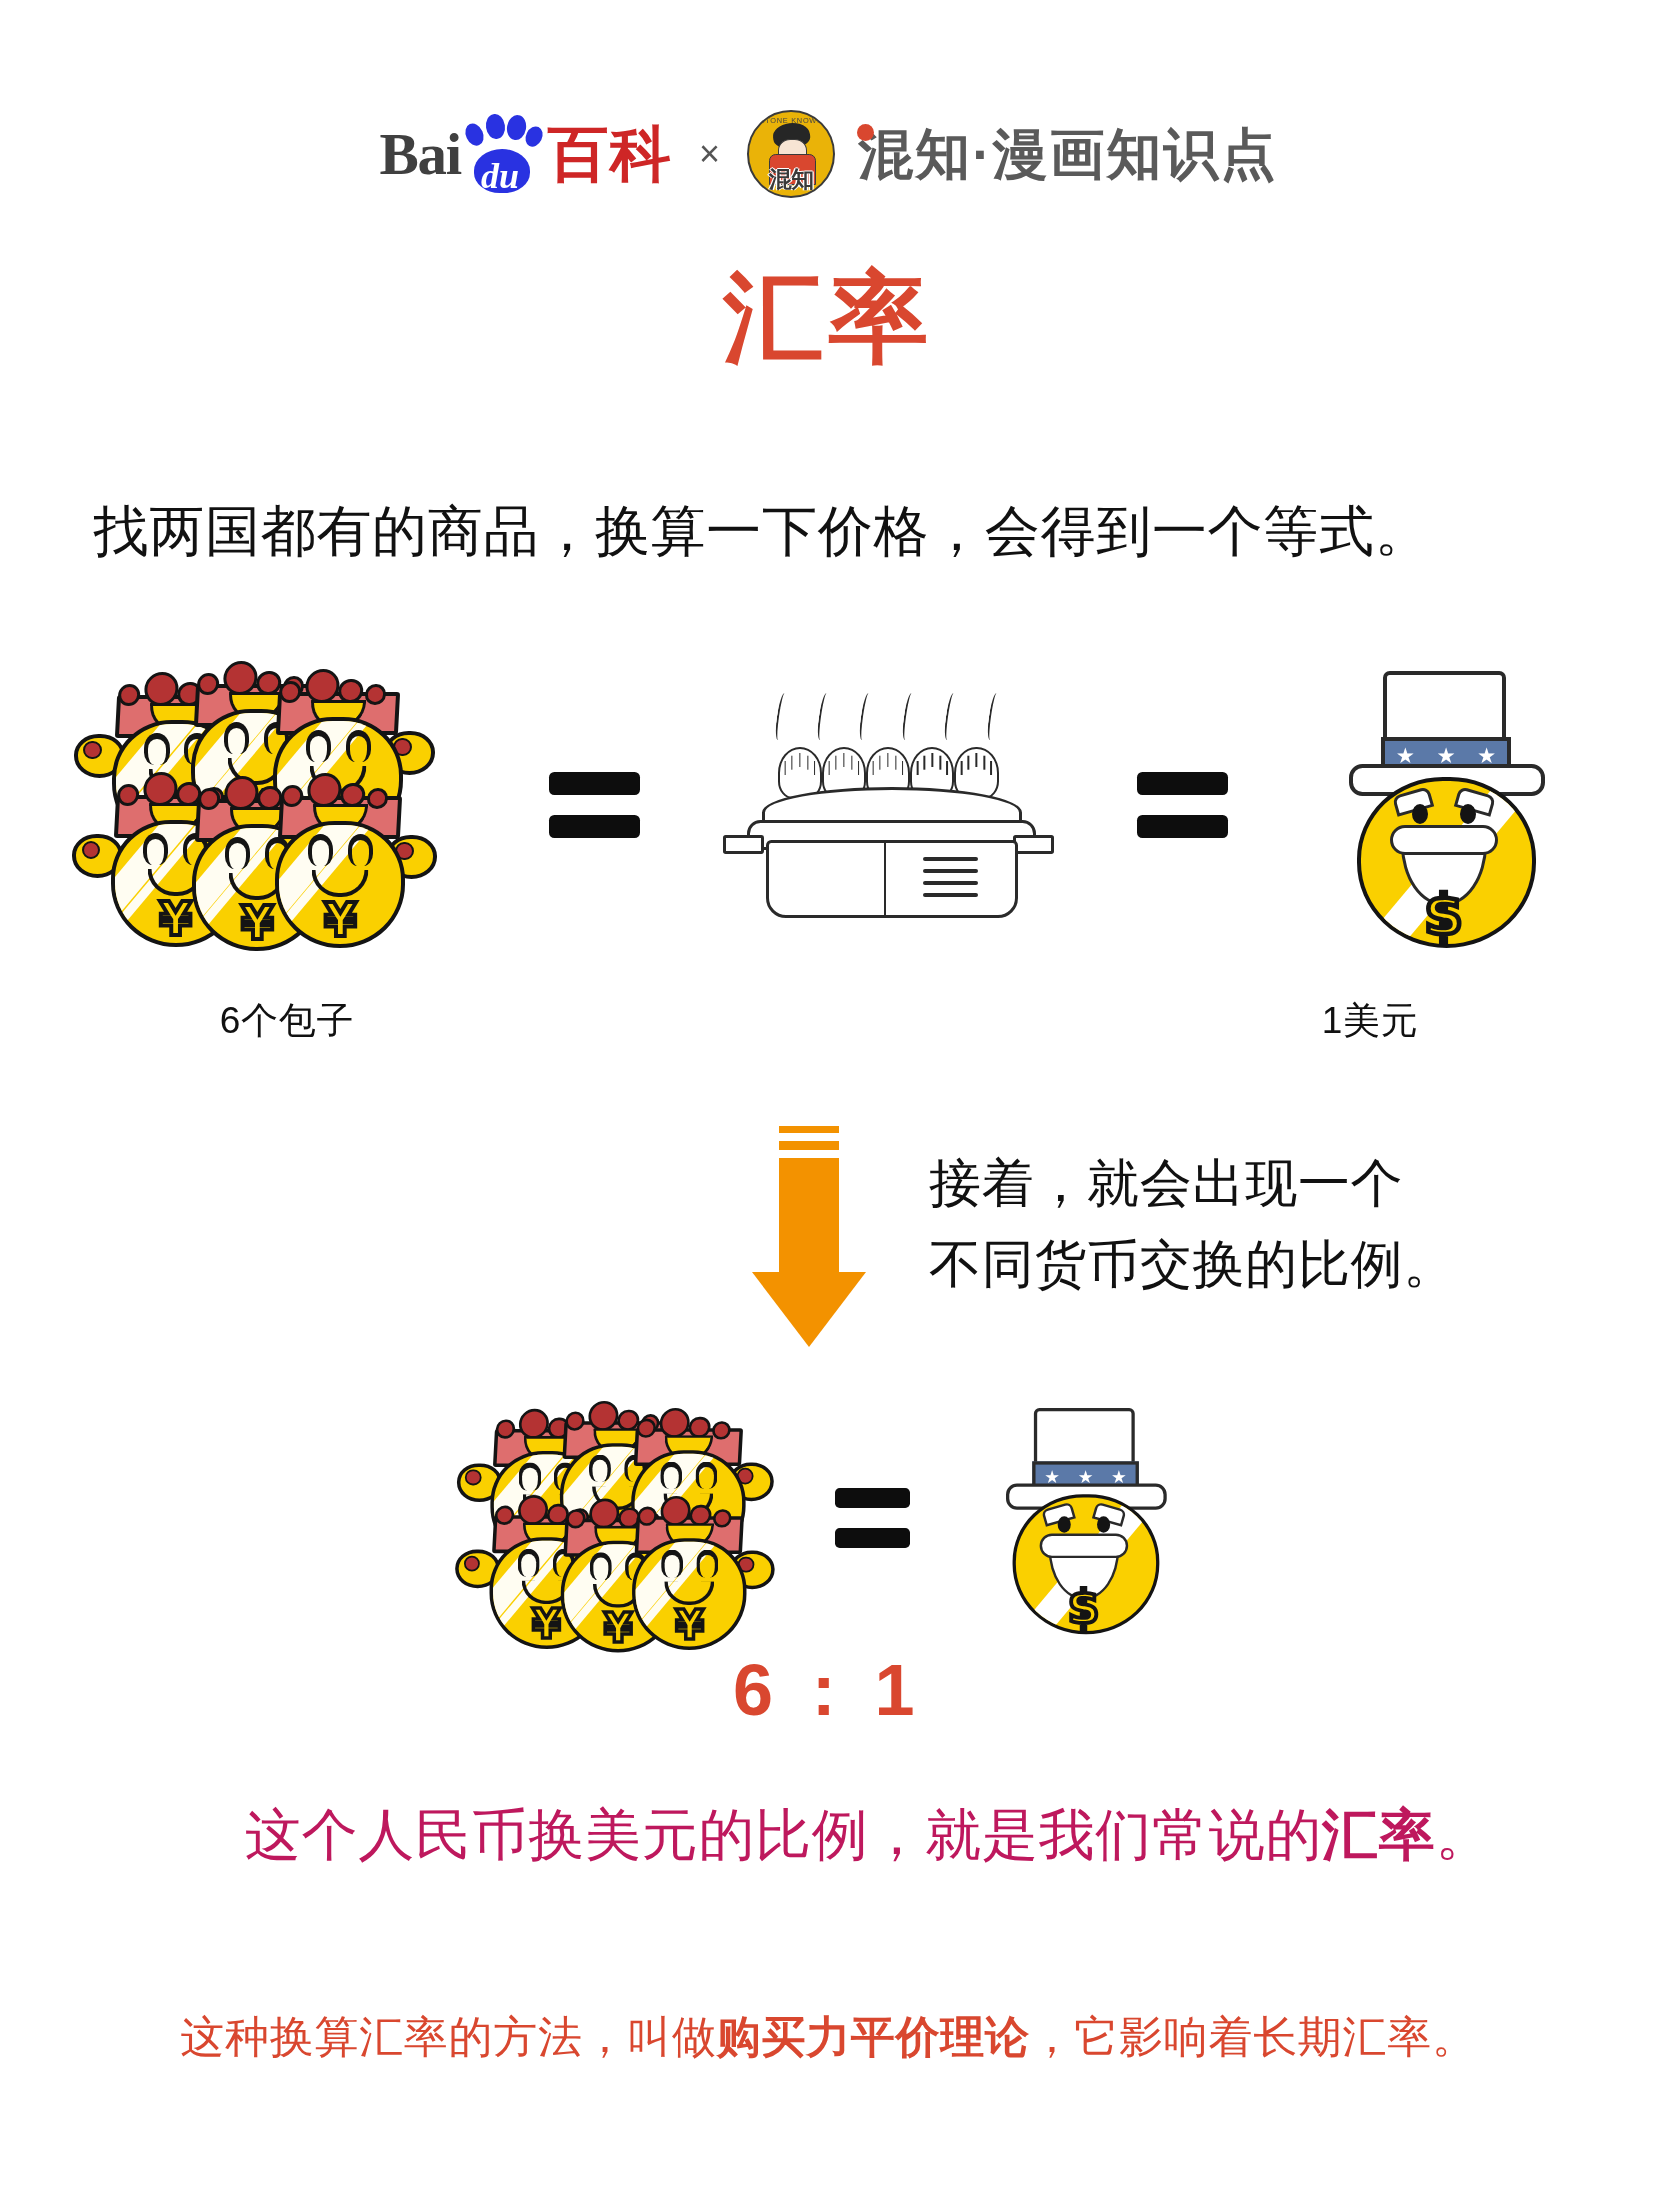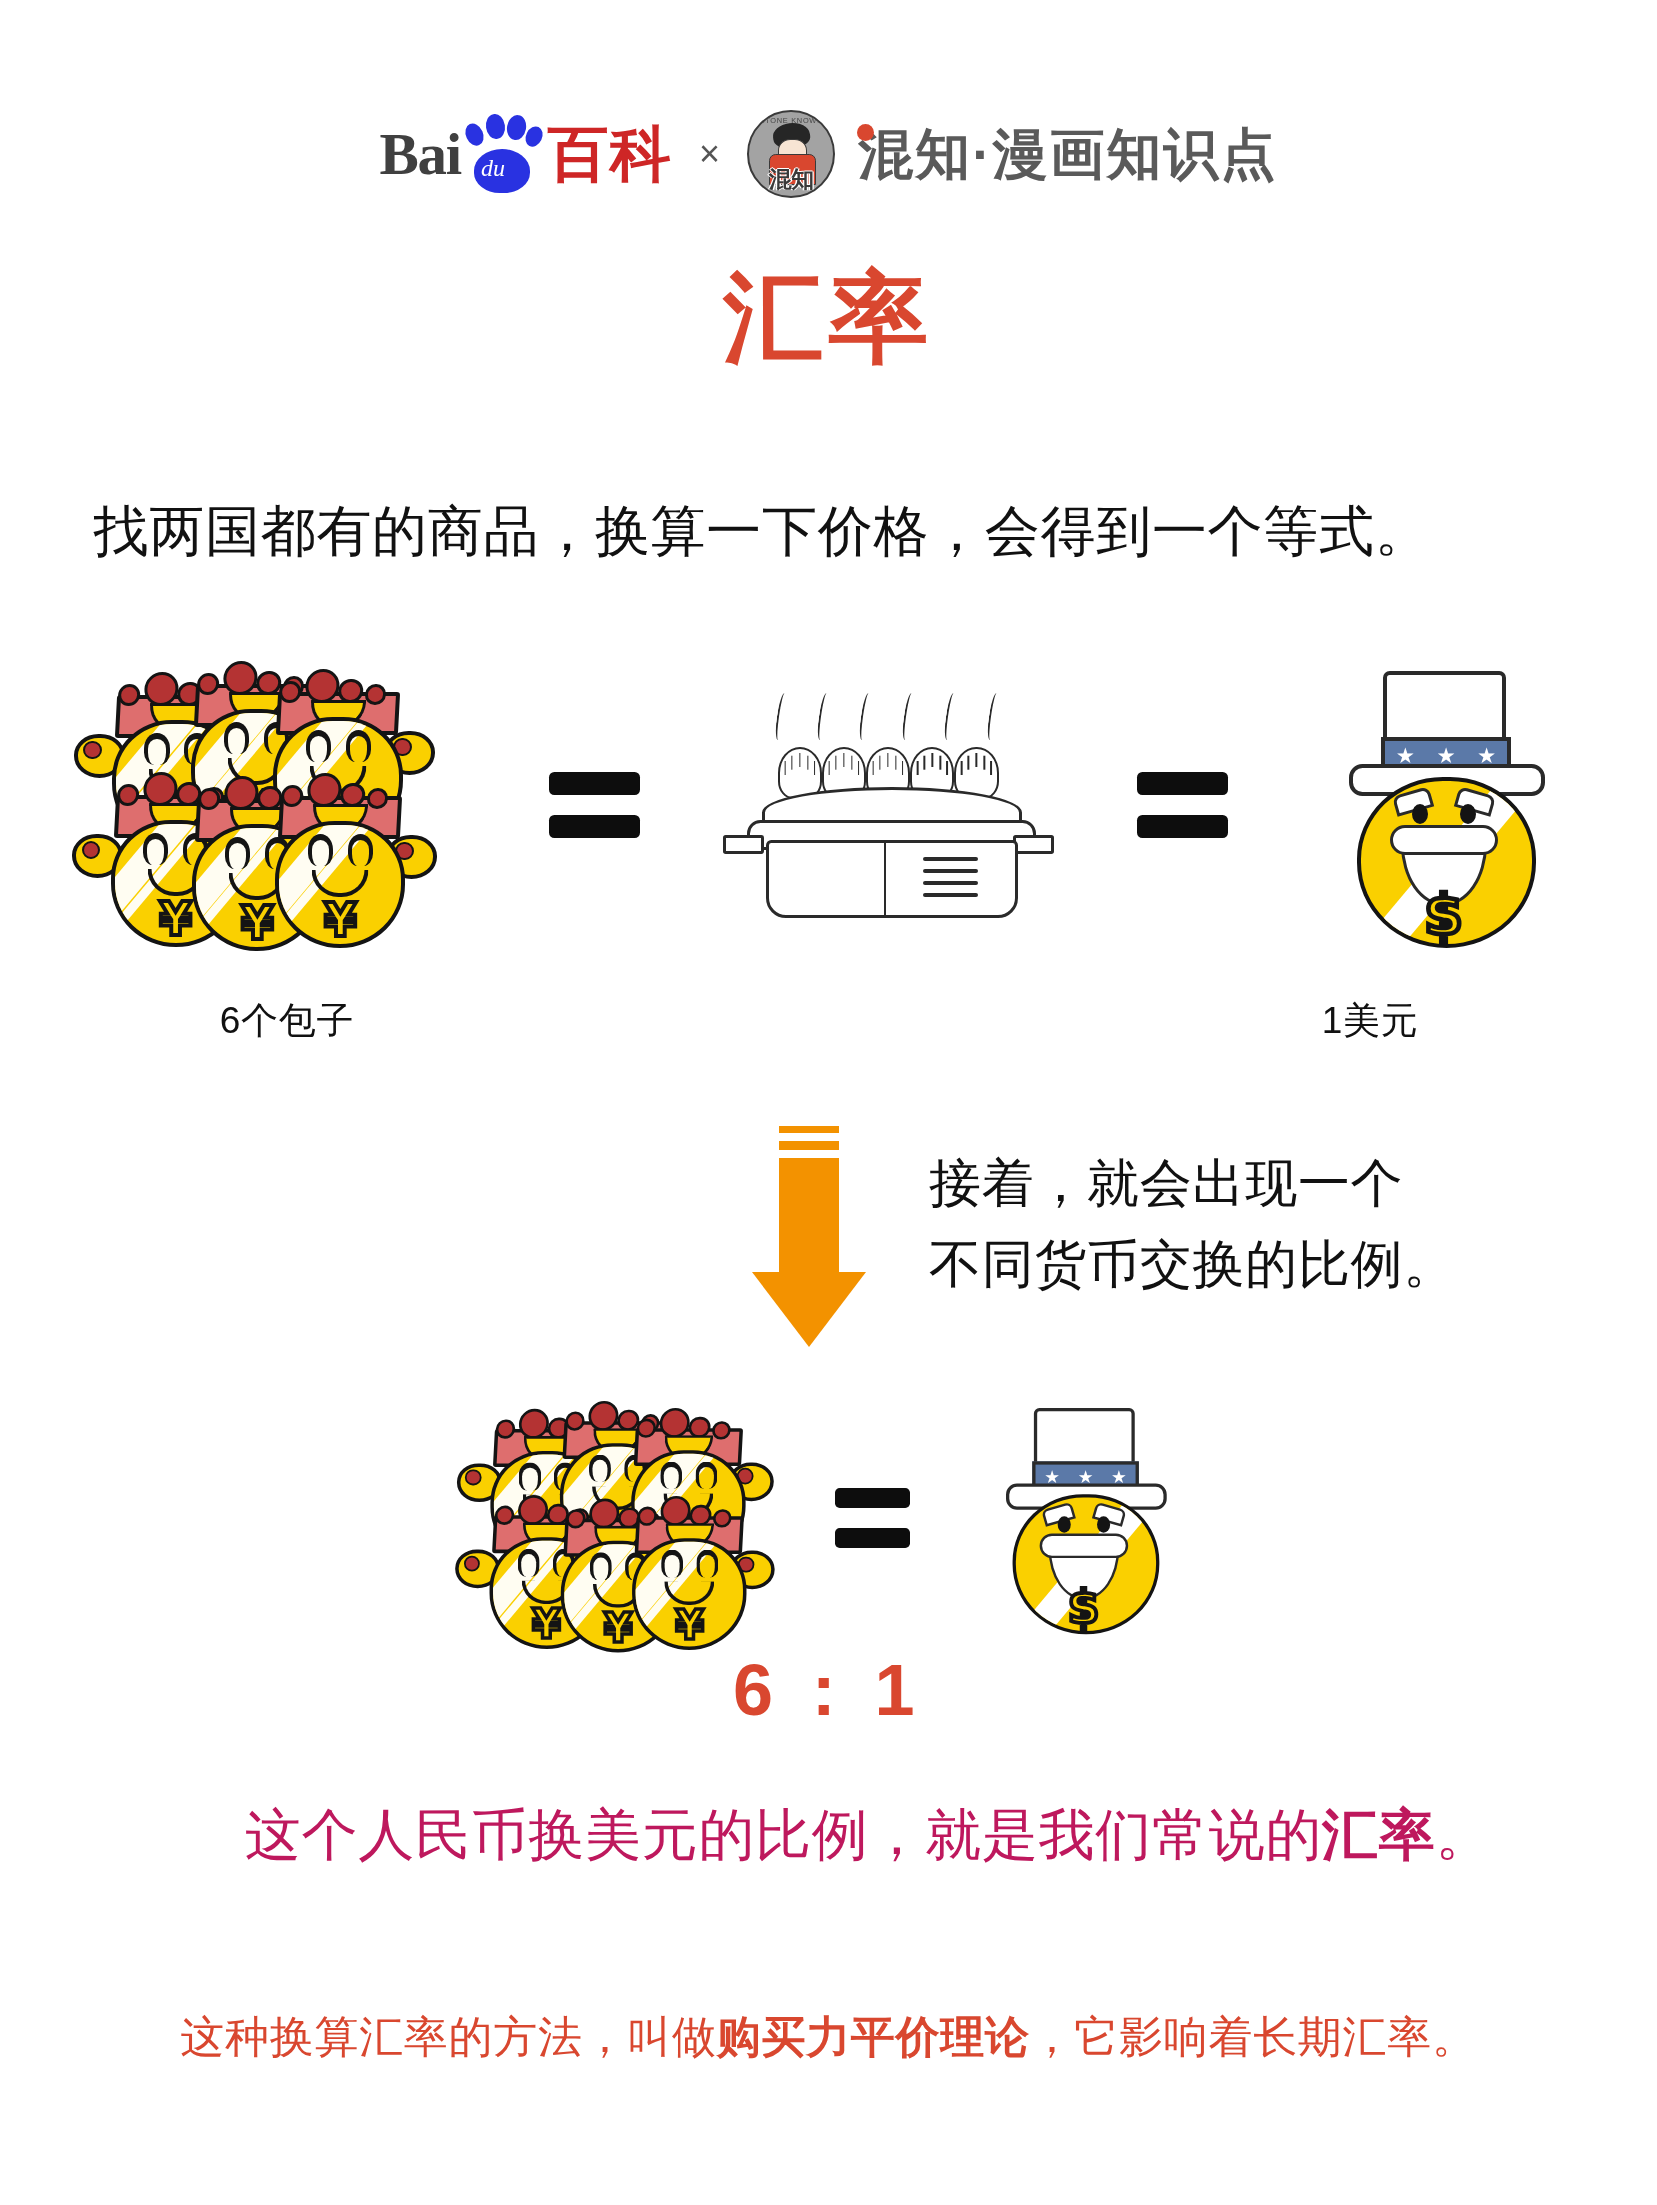--- a/index.html
+++ b/index.html
@@ -57,22 +57,22 @@
     top: 35px;
     width: 56px;
     height: 44px;
     background: #2932E1;
     border-radius: 50% 50% 46% 46%;
   }
   .paw-wrap .du {
     position: absolute;
     left: 18.7px;
     top: 41px;
-    font-size: 24px;
-    font-weight: normal;
+    font-size: 36px;
+    font-weight: bold;
     color: #ffffff;
     font-family: "Liberation Serif", "DejaVu Serif", serif;
     font-style: italic;
   }
   .baidu-baike {
     font-size: 61px;
     font-weight: bold;
     color: #CE2626;
     line-height: 1;
     letter-spacing: 1.3px;
@@ -86,21 +86,21 @@
   .hunzhi-badge {
     position: relative;
     width: 84px;
     height: 84px;
     border: 2.7px solid #3a3a3a;
     border-radius: 50%;
     display: flex;
     align-items: flex-end;
     justify-content: center;
     overflow: hidden;
-    background: #a3a3a3;
+    background: #eab308;
   }
   .hunzhi-badge .stone-knows {
     position: absolute;
     top: 4px;
     left: 0;
     width: 100%;
     text-align: center;
     font-size: 7.4px;
     letter-spacing: 0.7px;
     color: #444;

